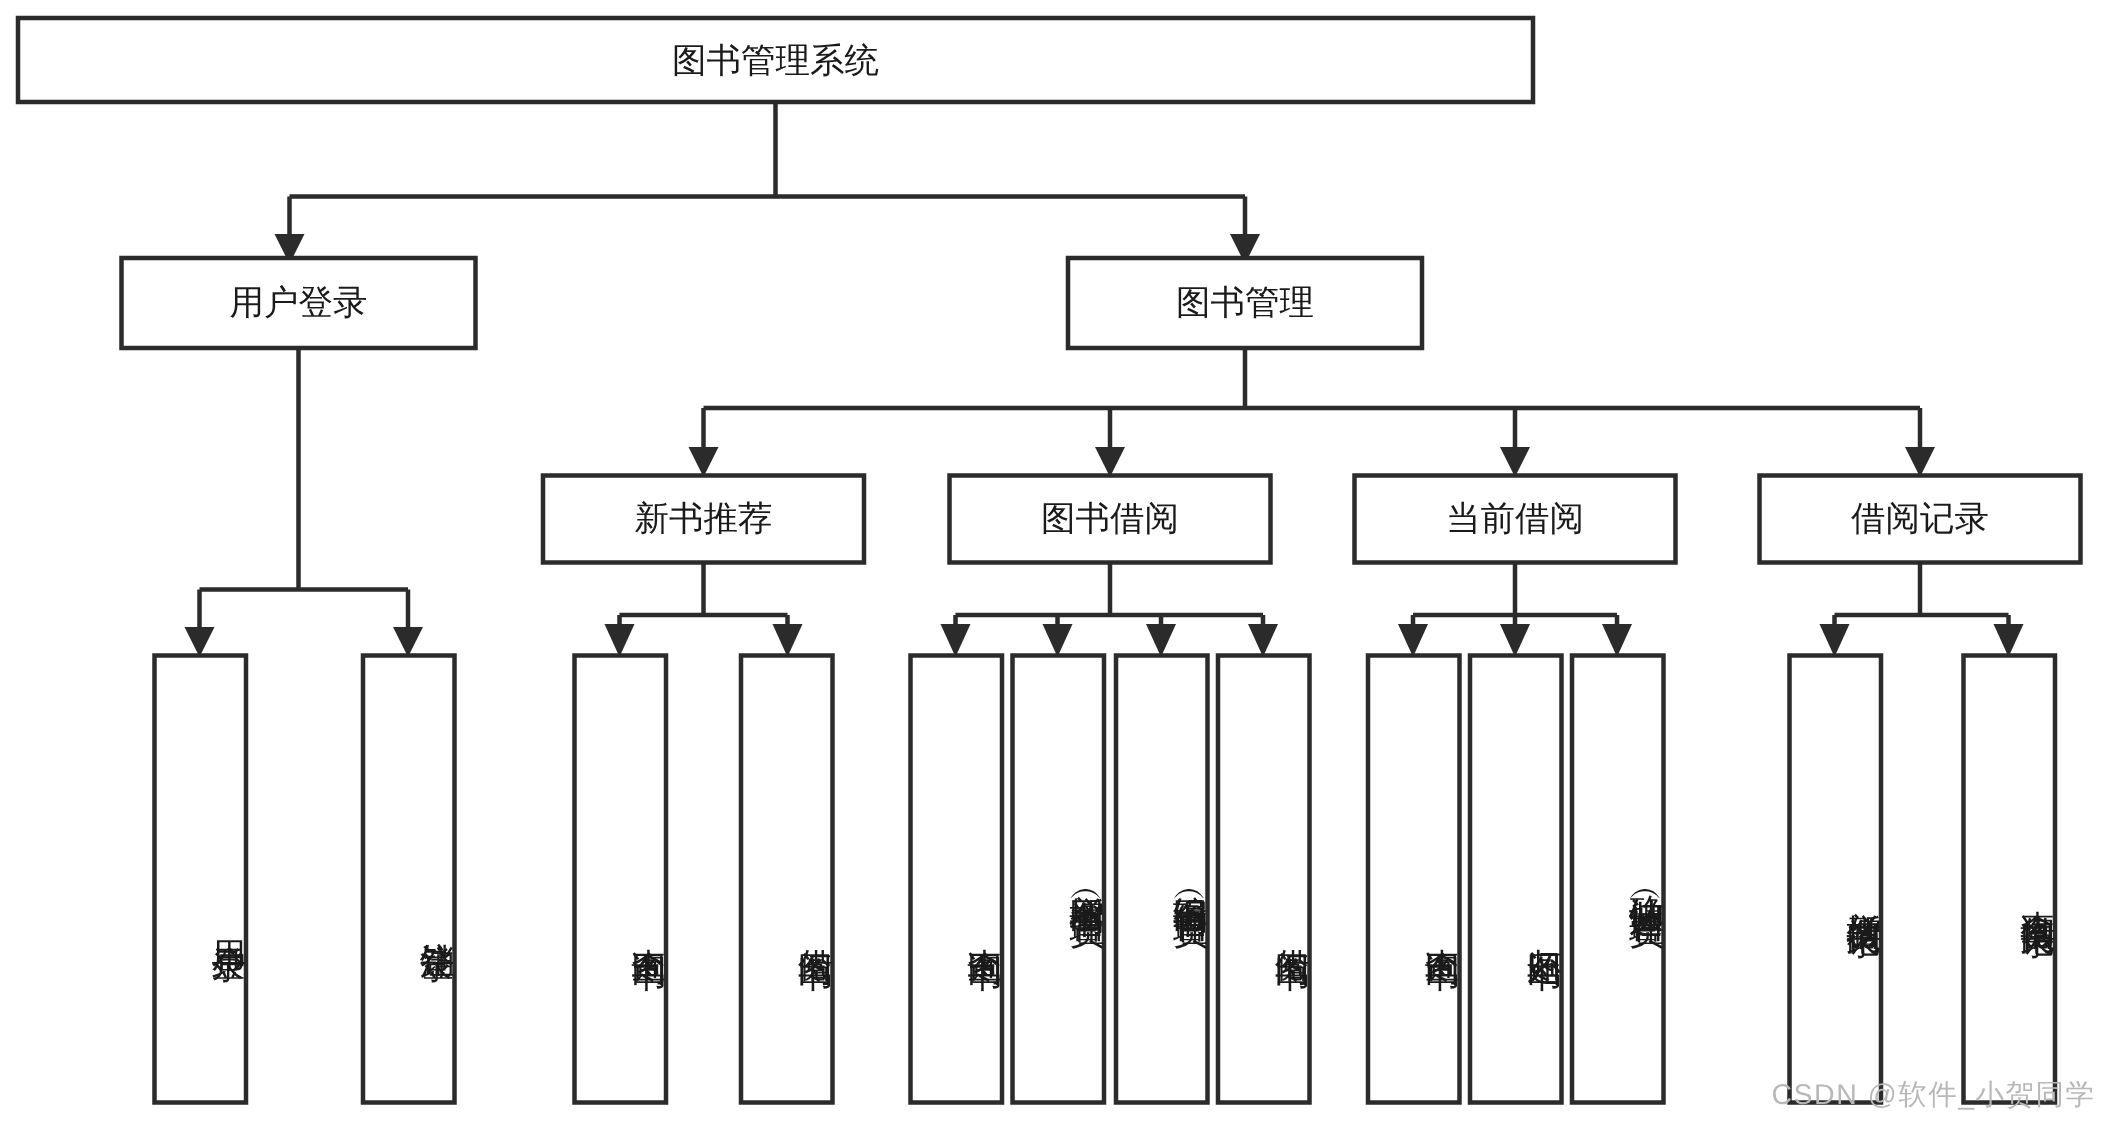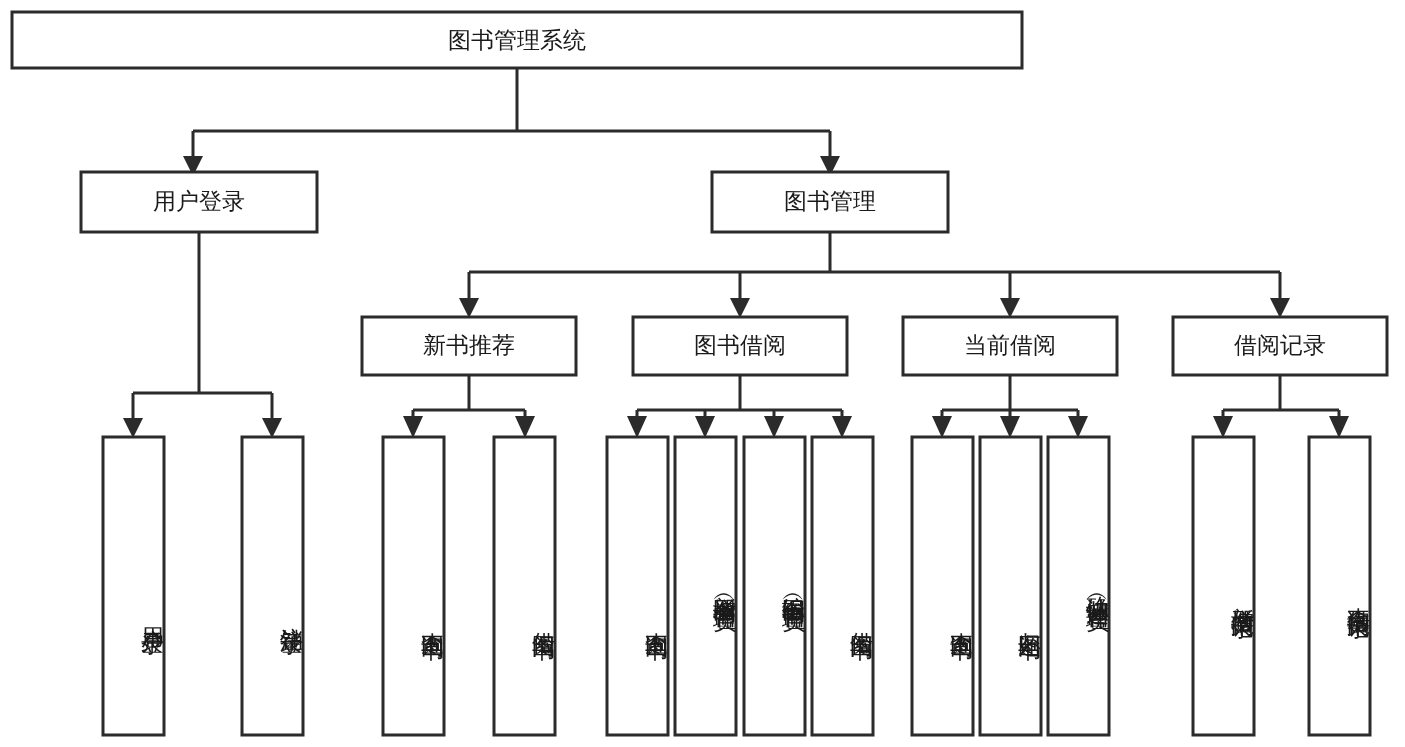--- a/index.html
+++ b/index.html
@@ -186,13 +186,14 @@
   <div class="vlabel" style="left:744px; top:443px; width:61px; height:288px;">编辑图书（管理员）</div>
   <div class="vlabel" style="left:812px; top:505px; width:61px; height:225px;">借阅图书</div>
 
   <div class="vlabel" style="left:912px; top:505px; width:61px; height:225px;">查询图书</div>
   <div class="vlabel" style="left:980px; top:505px; width:61px; height:225px;">归还图书</div>
   <div class="vlabel" style="left:1048px; top:443px; width:61px; height:288px;">确认归还（管理员）</div>
 
   <div class="vlabel" style="left:1193px; top:460px; width:61px; height:270px;">新增借阅记录</div>
   <div class="vlabel" style="left:1309px; top:460px; width:61px; height:270px;">查询借阅记录</div>
 
+  <div id="watermark">CSDN @软件_小贺同学</div>
 </div>
 
 </body></html>

